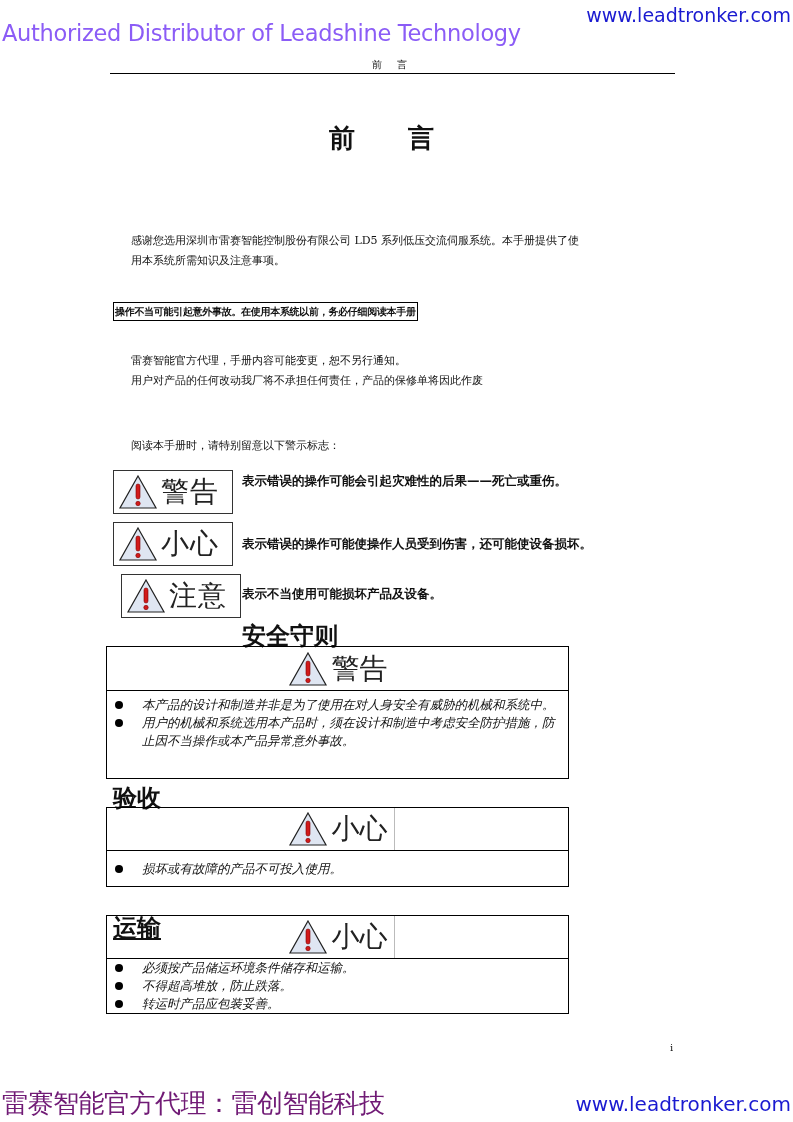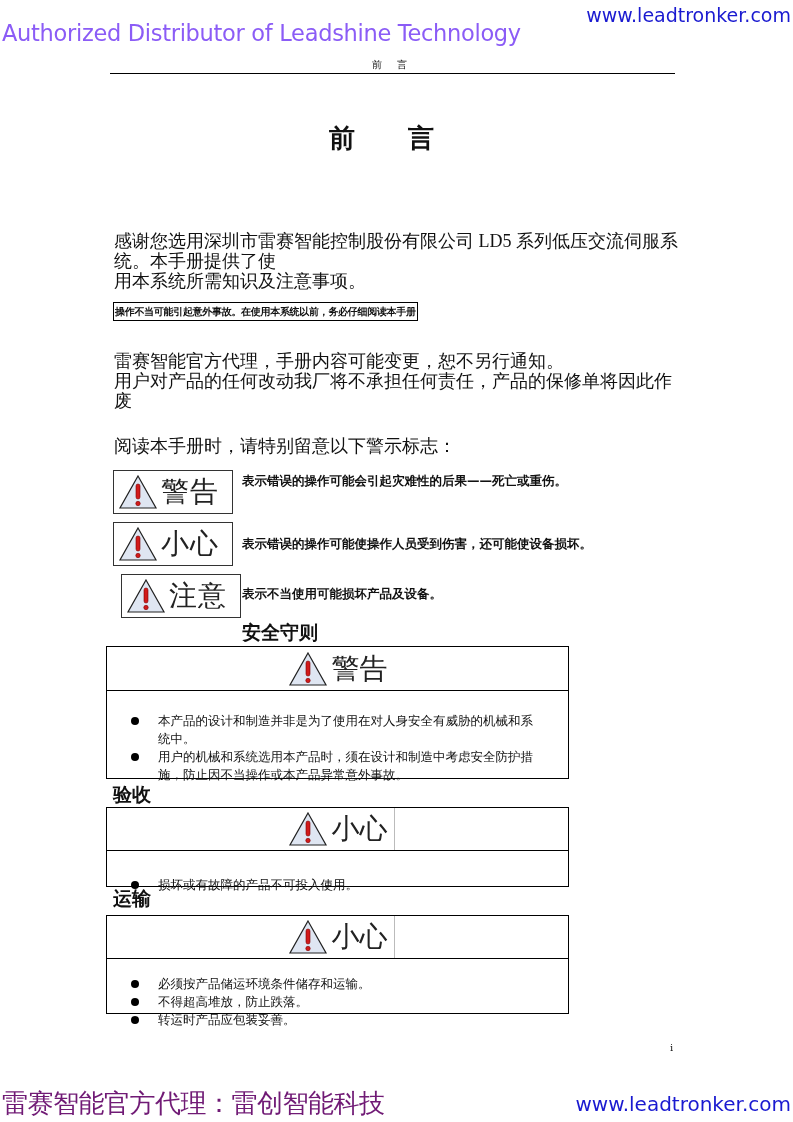--- a/index.html
+++ b/index.html
@@ -26,46 +26,46 @@
   }
   .running-header {
     left: 0; width: 785px; top: 58px; text-align: center; font-size: 10px;
     letter-spacing: 6px;
   }
   .header-rule { left: 110px; width: 565px; top: 73px; height: 0; border-top: 1px solid #000; }
   .page-title {
     left: 0; width: 785px; top: 121px; text-align: center; font-size: 26px; font-weight: bold;
     letter-spacing: 22px;
   }
-  .para { left: 114px; width: 570px; font-size: 18px; line-height: 20px; font-family: Liberation Serif, serif; }
+  .para { left: 131px; width: 570px; font-size: 11px; line-height: 20px; }
   .bold-box {
     left: 113px; top: 302px; border: 1.5px solid #000; padding: 0 1px;
     font-size: 10px; font-weight: bold; line-height: 17px; white-space: nowrap;
     font-family: "DejaVu Sans", "Liberation Sans", sans-serif; letter-spacing: -0.3px;
   }
   .sign-box {
     left: 113px; width: 114px; height: 42px; border: 1.5px solid #333;
     display: flex; align-items: center; padding-left: 4px; box-sizing: content-box;
   }
   .sign-box .sign-word { font-size: 28px; margin-left: 3px; letter-spacing: 1px; color: #222; }
   .sign-desc {
     left: 242px; font-size: 12.5px; font-weight: bold;
     font-family: "DejaVu Sans", "Liberation Sans", sans-serif; white-space: nowrap; text-align: center;
   }
   .section-title {
-    font-size: 19px; font-weight: bold; font-family: "DejaVu Sans", "Liberation Sans", sans-serif;
+    font-size: 24px; font-weight: bold; font-family: "DejaVu Sans", "Liberation Sans", sans-serif;
   }
   .notice-box { left: 106px; width: 463px; border: 1.5px solid #000; box-sizing: border-box; }
   .notice-head {
     border-bottom: 1.5px solid #000; display: flex; justify-content: center; align-items: center;
     position: relative;
   }
   .notice-head .head-word { font-size: 28px; margin-left: 4px; color: #222; }
   .notice-head .vline { position: absolute; left: 287px; top: 0; bottom: 0; border-left: 1px solid #bbb; }
-  .notice-list { list-style: none; margin: 16px; padding: 2px 0 2px 0; }
+  .notice-list { list-style: none; margin: 0; padding: 2px 0 2px 0; font-style: italic; }
   .notice-list li {
     position: relative; padding-left: 35px; padding-right: 8px; font-size: 12.5px; line-height: 18px;
   }
   .notice-list li .bullet {
     position: absolute; left: 8px; top: 5px; width: 8px; height: 8px; border-radius: 50%; background: #000;
   }
   .page-num { left: 670px; top: 1042px; font-size: 10px; }
   svg.tri { display: block; }
 </style>
 </head>
@@ -158,21 +158,21 @@
       </svg>
     </span>
     <span class="head-word">小心</span>
     <span class="vline"></span>
   </div>
   <ul class="notice-list" style="padding-top:9px;">
     <li><span class="bullet"></span><span>损坏或有故障的产品不可投入使用。</span></li>
   </ul>
 </div>
 
-<div class="abs section-title" style="left:113px; top:886px;">运输</div>
+<div class="abs section-title" style="left:113px; top:912px;text-decoration:underline;">运输</div>
 <div class="abs notice-box" style="top:915px; height:99px;">
   <div class="notice-head" style="height:42px;">
     <span>
       <svg class="tri" width="40" height="36" viewBox="0 0 40 36">
         <polygon points="20,2 38,34 2,34" fill="#dfe6f2" stroke="#222" stroke-width="1.2"></polygon>
         <rect x="18" y="10" width="4" height="15" rx="2" fill="#d21a1a" stroke="#7a0000" stroke-width="0.6"></rect>
         <circle cx="20" cy="29.5" r="2.2" fill="#d21a1a" stroke="#7a0000" stroke-width="0.6"></circle>
       </svg>
     </span>
     <span class="head-word">小心</span>

